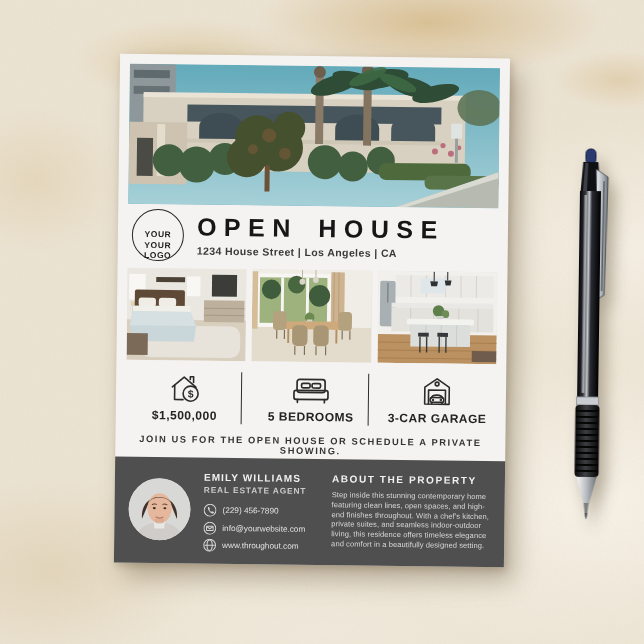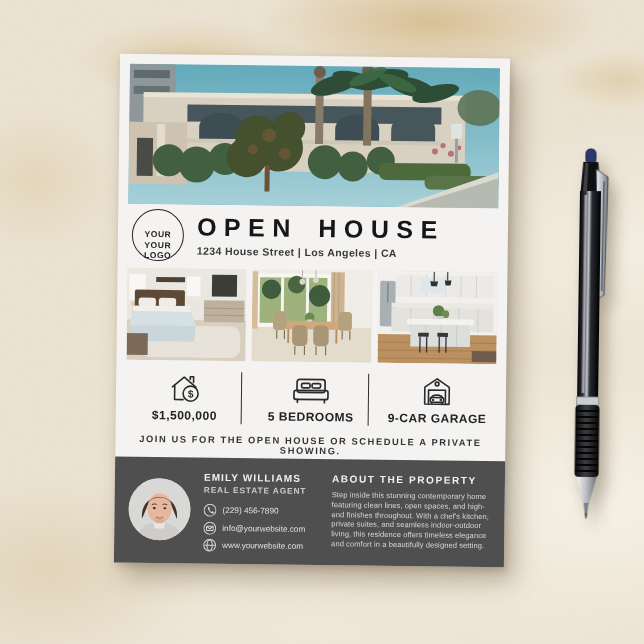--- a/index.html
+++ b/index.html
@@ -269,21 +269,21 @@
             <path d="M4 12.5 L17 3.5 L30 12.5 V30.5 H4 Z"></path>
             <circle cx="17" cy="9" r="2"></circle>
             <path d="M8 30.5 V15.5 H26 V30.5"></path>
             <path d="M11 24 C12 19.8 22 19.8 23 24"></path>
             <rect x="9.8" y="23.5" width="14.4" height="5" rx="1.5"></rect>
             <circle cx="12.8" cy="26" r=".5" fill="#2b2b2b"></circle>
             <circle cx="21.2" cy="26" r=".5" fill="#2b2b2b"></circle>
             <path d="M11.5 28.5 v1.6 M22.5 28.5 v1.6"></path>
           </svg>
         </span>
-        <span class="feature-label">9-CAR GARAGE</span>
+        <span class="feature-label">3-CAR GARAGE</span>
       </div>
     </div>
 
     <div class="cta">JOIN US FOR THE OPEN HOUSE OR SCHEDULE A PRIVATE SHOWING.</div>
 
     <div class="flyer-footer">
       <div class="avatar">
         <svg viewBox="0 0 64 64">
           <circle cx="32" cy="32" r="32" fill="#d8d8d6"></circle>
           <path d="M14 42 C11 12 53 12 50 42 L45 30 C42 19 22 19 19 30 Z" fill="#423128"></path>
@@ -316,21 +316,21 @@
               <path d="M3.4 4.8 L6.5 7 L9.6 4.8"></path>
             </svg>
             <span>info@yourwebsite.com</span>
           </div>
           <div class="contact">
             <svg width="13" height="13" viewBox="0 0 13 13" fill="none" stroke="#d6d6d6" stroke-width="1">
               <circle cx="6.5" cy="6.5" r="5.9"></circle>
               <ellipse cx="6.5" cy="6.5" rx="2.6" ry="5.2"></ellipse>
               <path d="M1.3 6.5 H11.7"></path>
             </svg>
-            <span>www.yourwebsite.com</span>
+            <span>www.throughout.com</span>
           </div>
         </div>
       </div>
       <div class="about-col">
         <div class="about-heading">ABOUT THE PROPERTY</div>
         <div class="about-text">Step inside this stunning contemporary home featuring clean lines, open spaces, and high-end finishes throughout. With a chef's kitchen, private suites, and seamless indoor-outdoor living, this residence offers timeless elegance and comfort in a beautifully designed setting.</div>
       </div>
     </div>
   </div>
 

